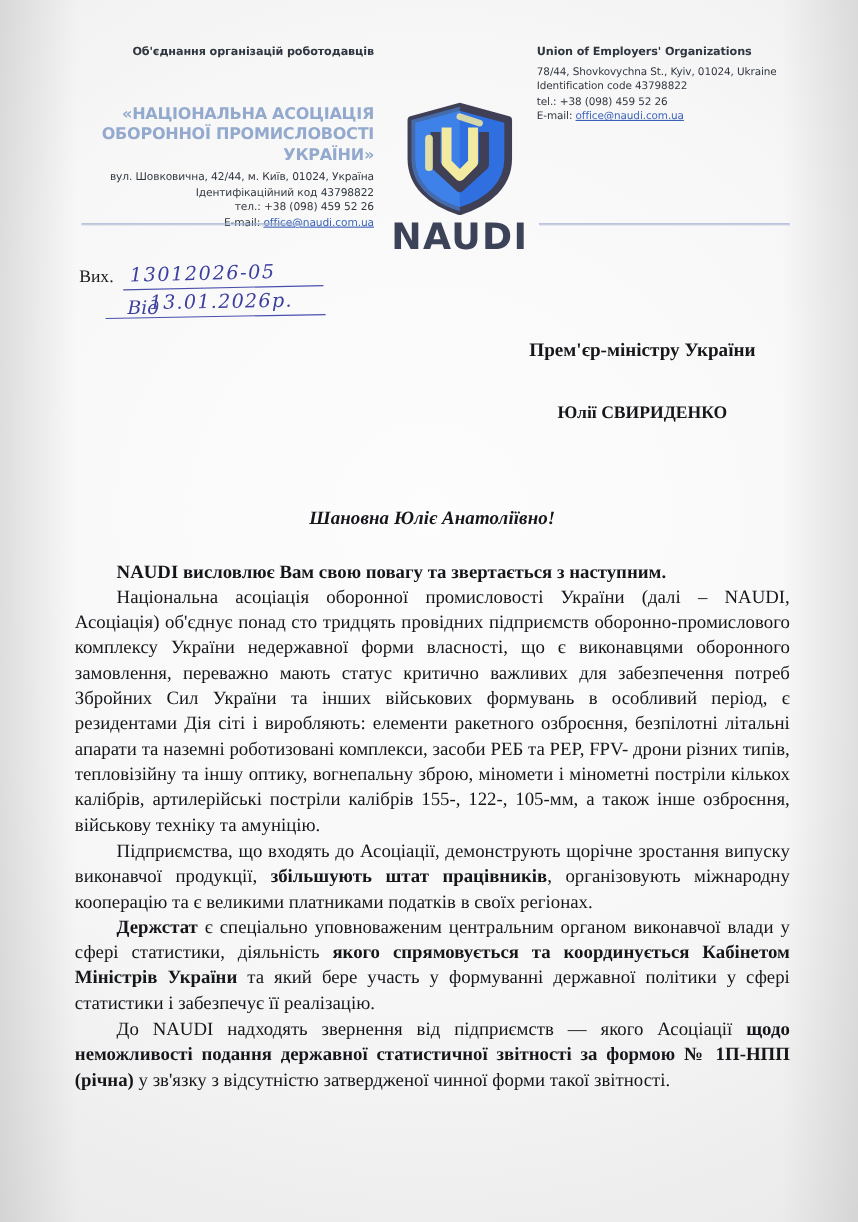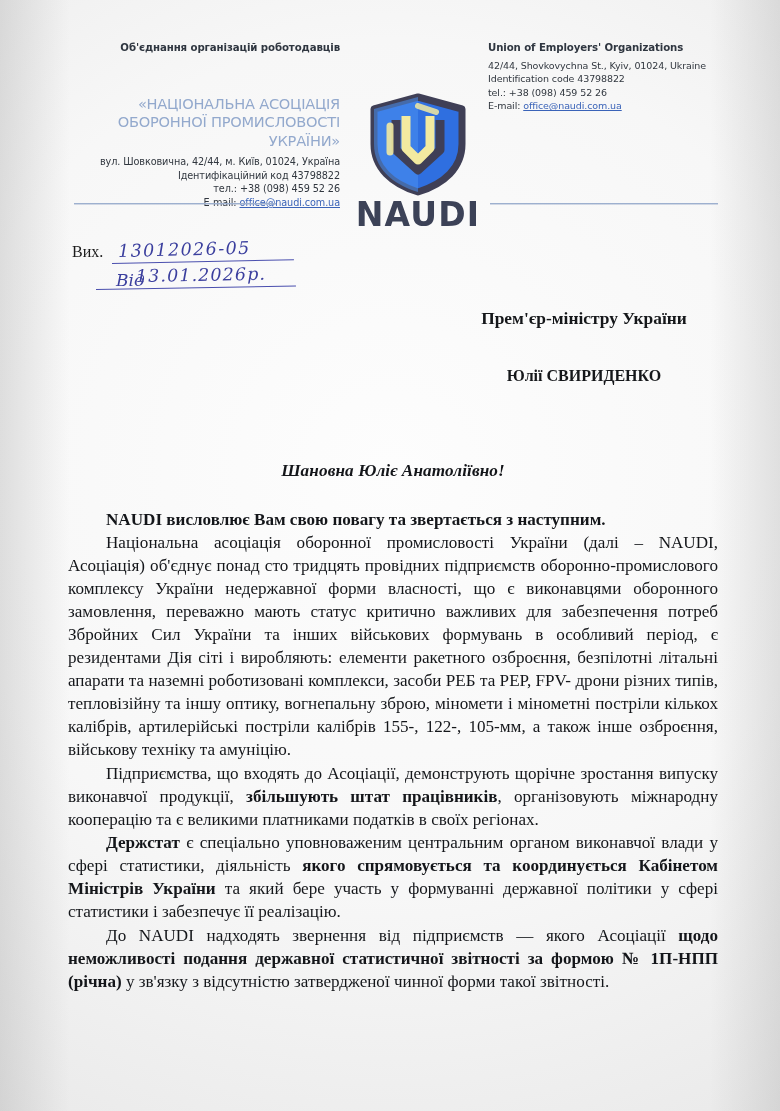--- a/index.html
+++ b/index.html
@@ -39,21 +39,21 @@
   .lh-en{
     position:absolute;left:488px;top:2px;width:250px;
     text-align:left;
     font-family:"DejaVu Sans","Liberation Sans",sans-serif;
   }
   .lh-sub{
     font-size:10.2px;color:#2f3640;font-weight:700;letter-spacing:-.1px;
     line-height:1.25;margin-bottom:3px;
   }
   .lh-title{
-    font-size:14.6px;font-weight:400;color:#93a9cd;
+    font-size:14.6px;font-weight:700;color:#93a9cd;
     line-height:1.28;letter-spacing:-.25px;margin-top:40px;
   }
   .lh-en .lh-title{font-size:14.2px;color:#8fa6cb;}
   .lh-addr{
     font-size:9.7px;color:#31373f;line-height:1.42;margin-top:4px;
     letter-spacing:-.1px;
   }
   .lh-en .lh-addr{font-size:9.5px;}
   .mail-link{color:#3a63b8;text-decoration:underline;}
 
@@ -155,21 +155,21 @@
         <path d="M40 24 L40 56 L52 68 L64 56 L64 24" fill="none" stroke="#f2eaa0" stroke-width="9" stroke-linejoin="round"></path>
         <path d="M24 34 L24 60" stroke="#f2eaa0" stroke-width="7" stroke-linecap="round" opacity="0.9"></path>
         <path d="M52 14 L70 20" stroke="#f2eaa0" stroke-width="6" stroke-linecap="round" opacity="0.85"></path>
       </svg>
       <div class="logo-word">NAUDI</div>
     </div>
 
     <div class="lh-en">
       <div class="lh-sub">Union of Employers' Organizations</div>
       <div class="lh-addr">
-        <div>42/44, Shovkovychna St., Kyiv, 01024, Ukraine</div>
+        <div>78/44, Shovkovychna St., Kyiv, 01024, Ukraine</div>
         <div>Identification code 43798822</div>
         <div>tel.: +38 (098) 459 52 26</div>
         <div>
           <span>E-mail:</span>
           <span class="mail-link">office@naudi.com.ua</span>
         </div>
       </div>
     </div>
   </div>
 

